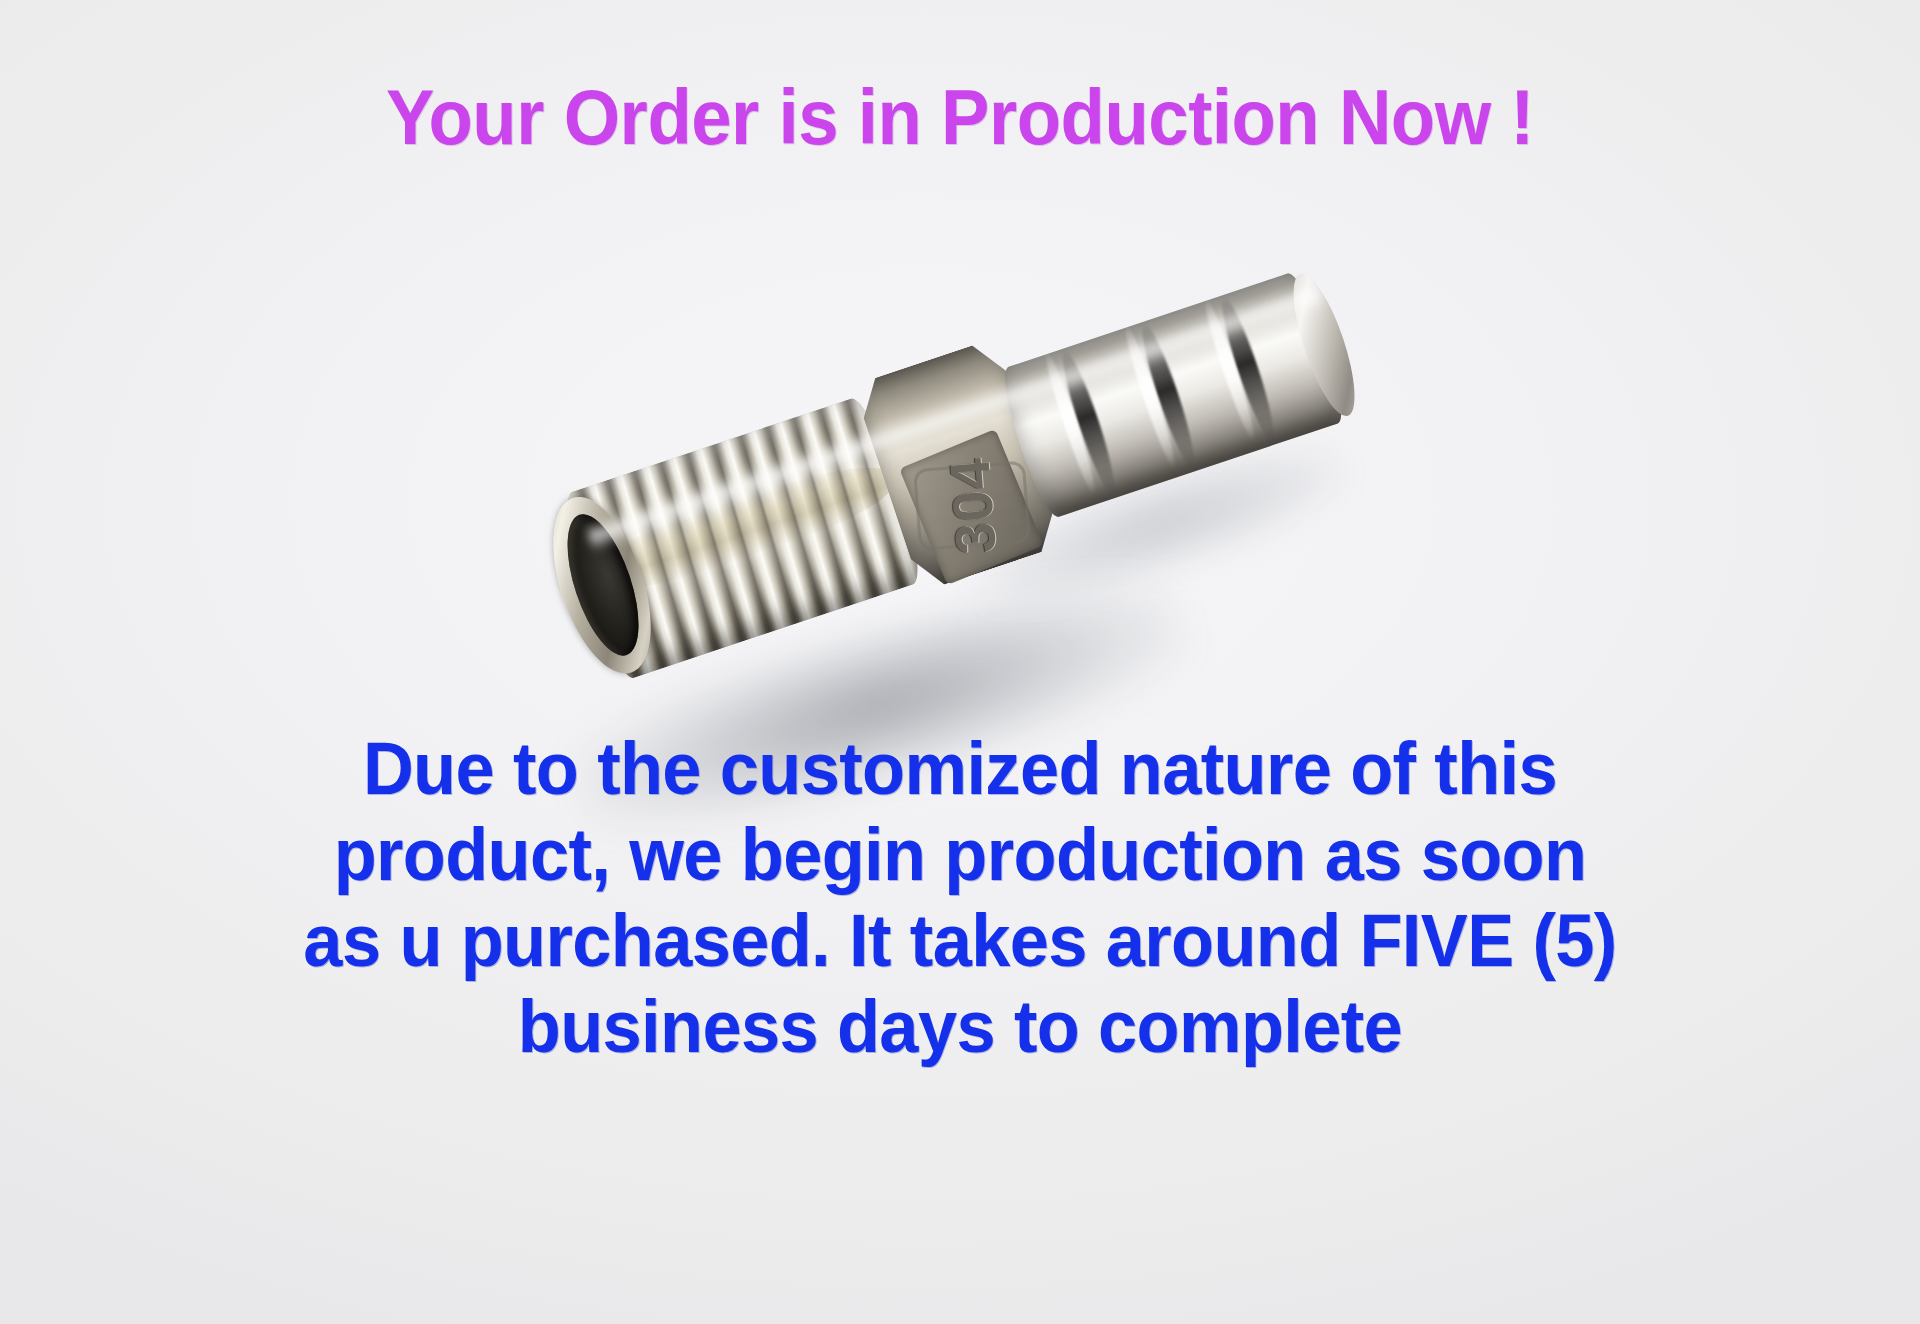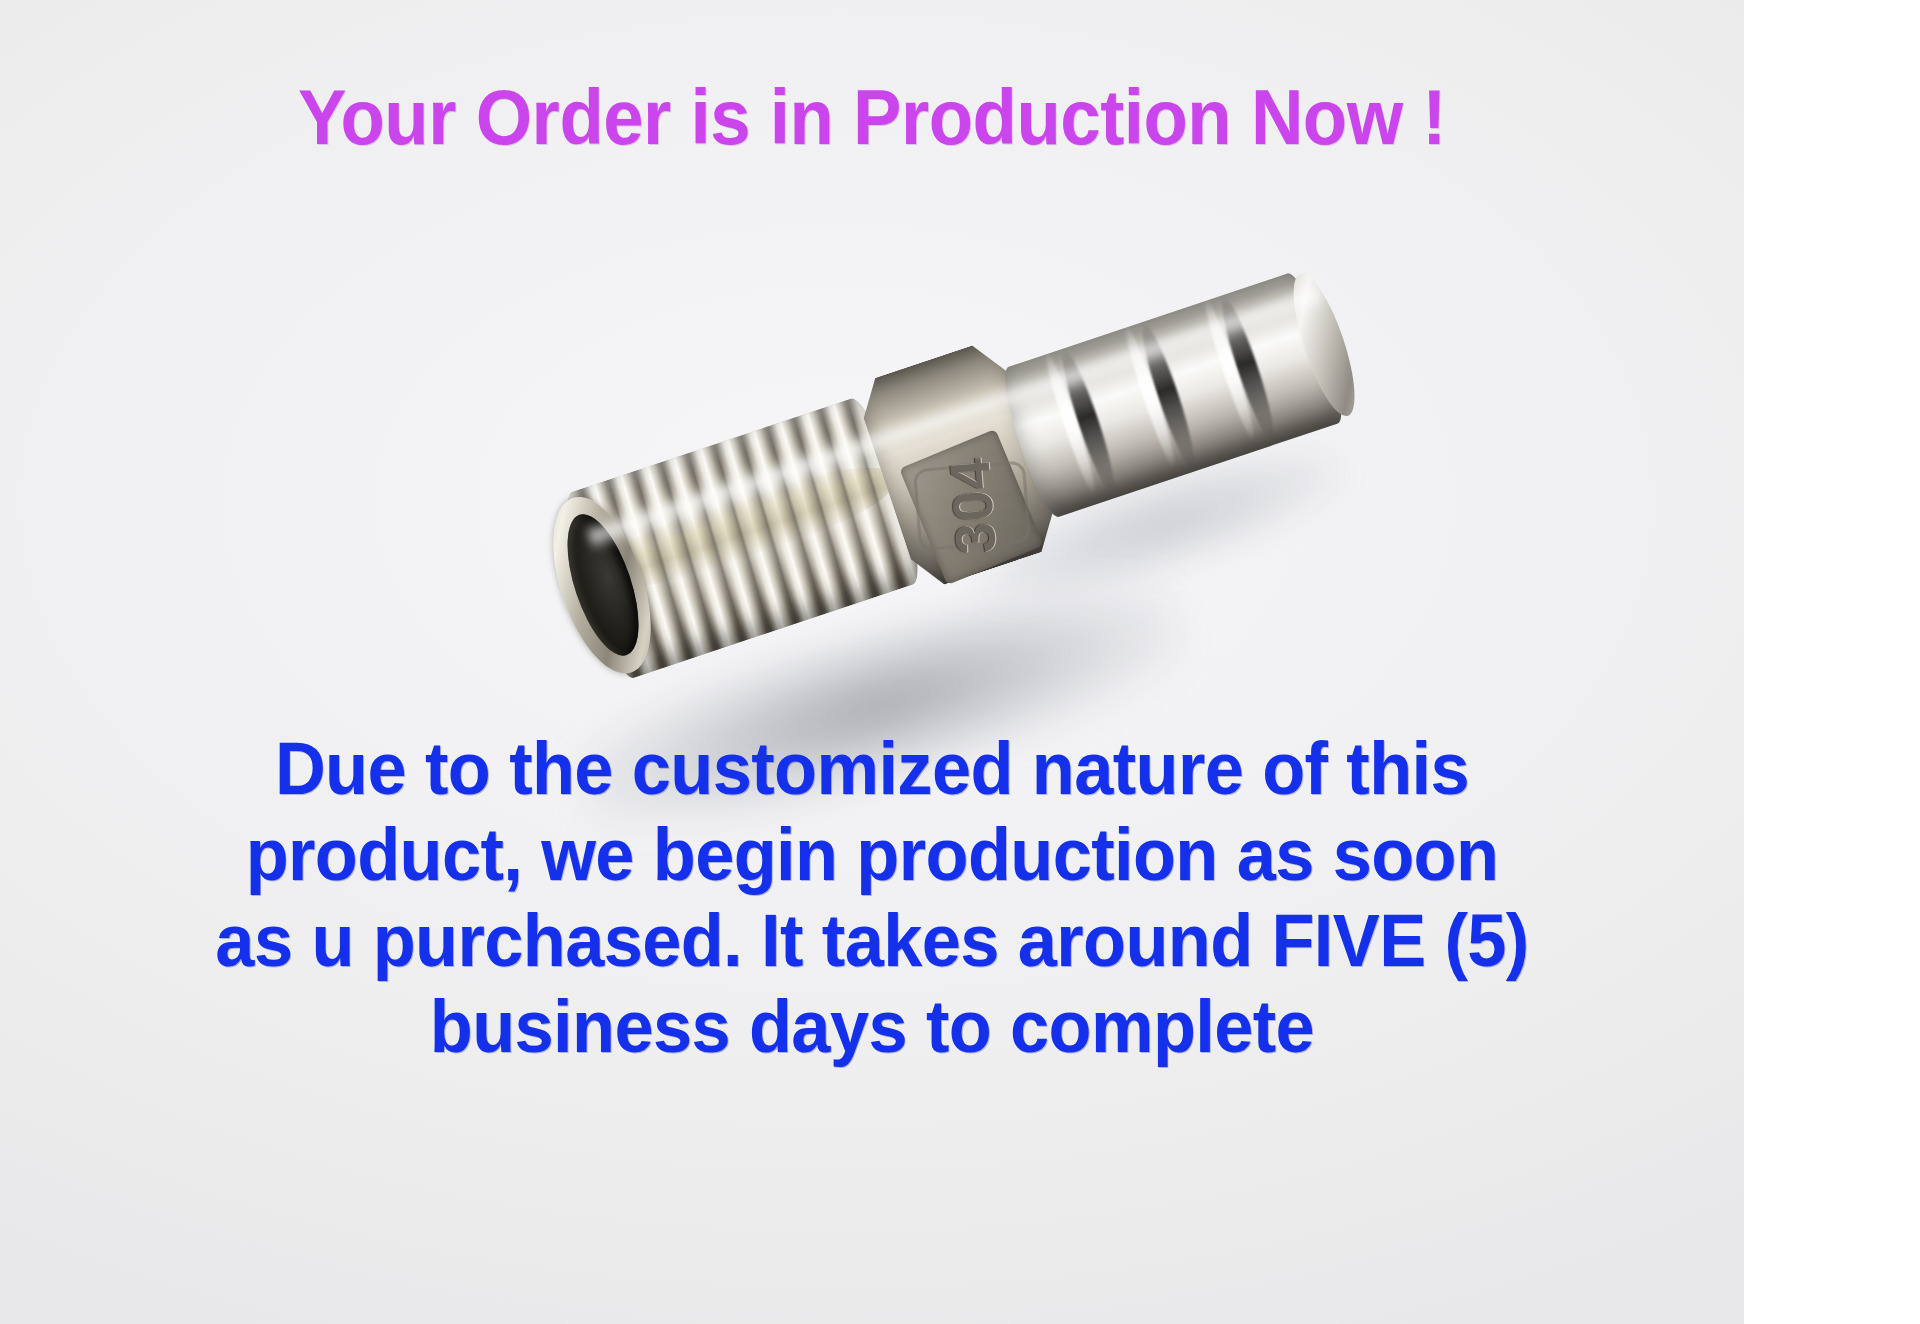--- a/index.html
+++ b/index.html
@@ -5,21 +5,21 @@
   html, body {
     margin: 0; padding: 0;
     background: #ffffff;
   }
   body {
     font-family: "Liberation Sans", "DejaVu Sans", sans-serif;
   }
 
   #stage {
     position: relative;
-    width: 1744px;
+    width: 1920px;
     height: 1324px;
     overflow: hidden;
     background:
       radial-gradient(ellipse 1500px 900px at 48% 38%, #f6f6f8 0%, #f1f1f3 45%, #ececed 78%, #e8e8ea 100%);
     text-decoration: underline;
   }
 
   
   .headline {
     position: absolute;

